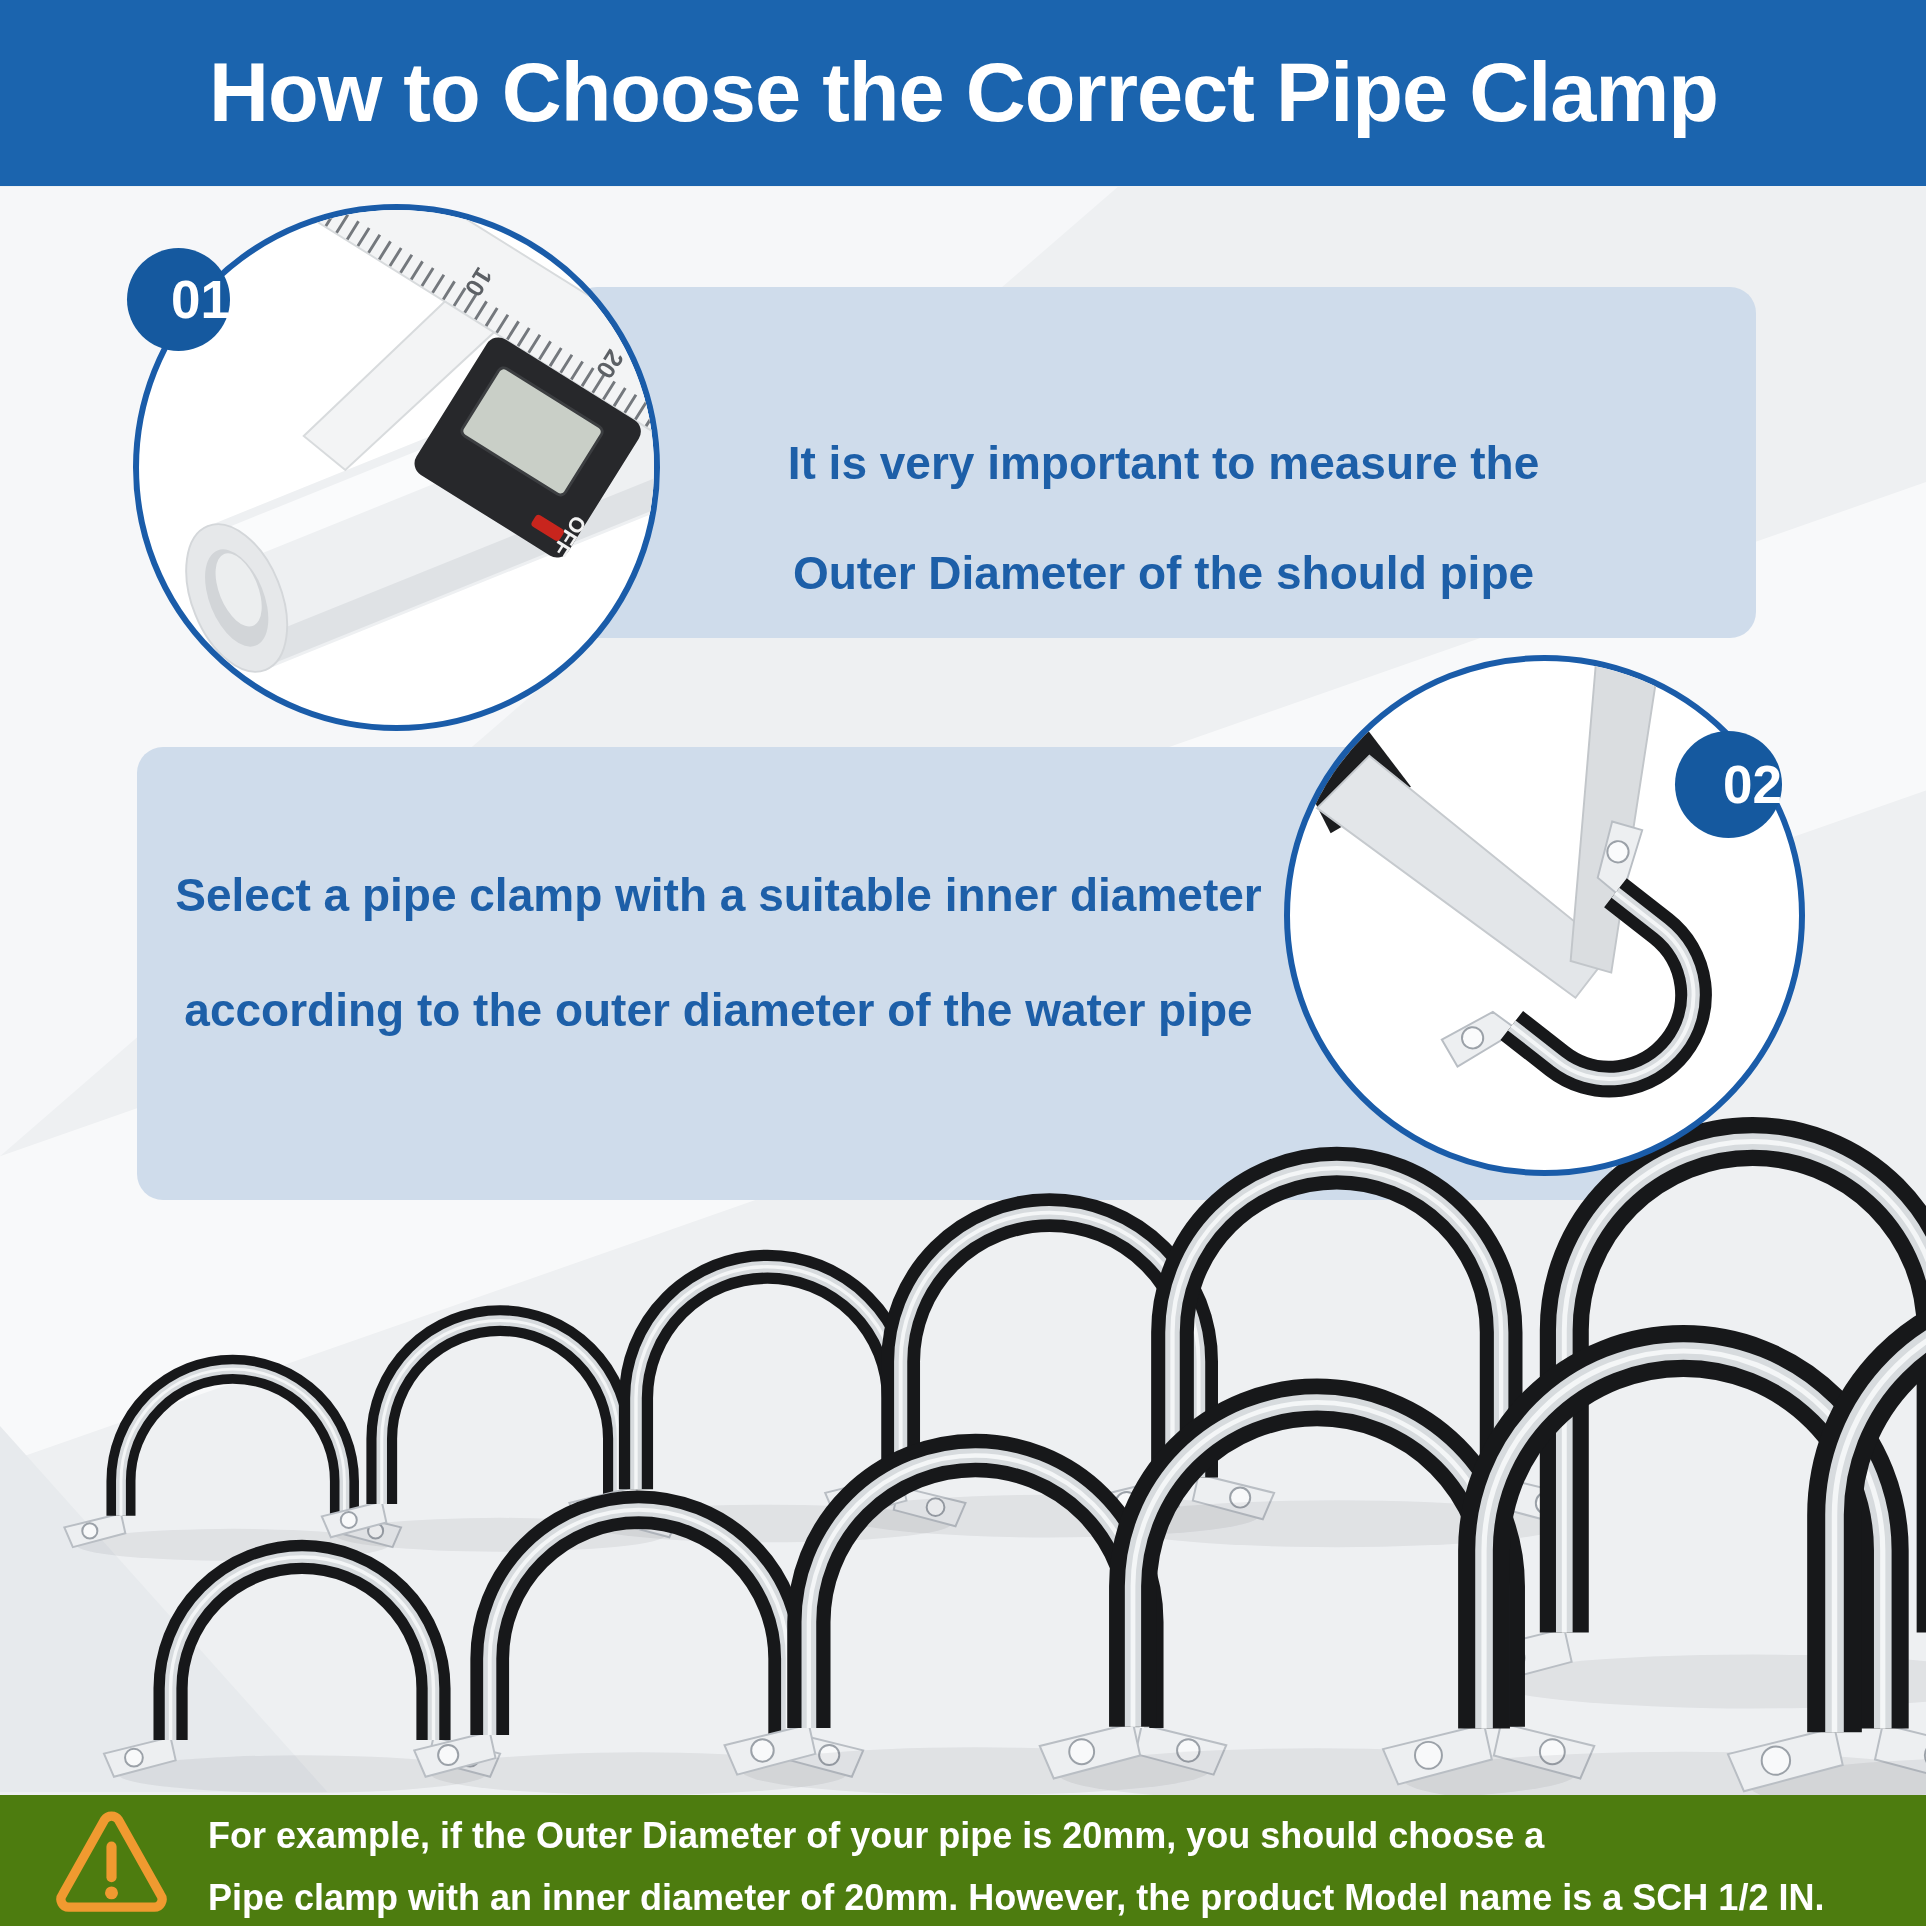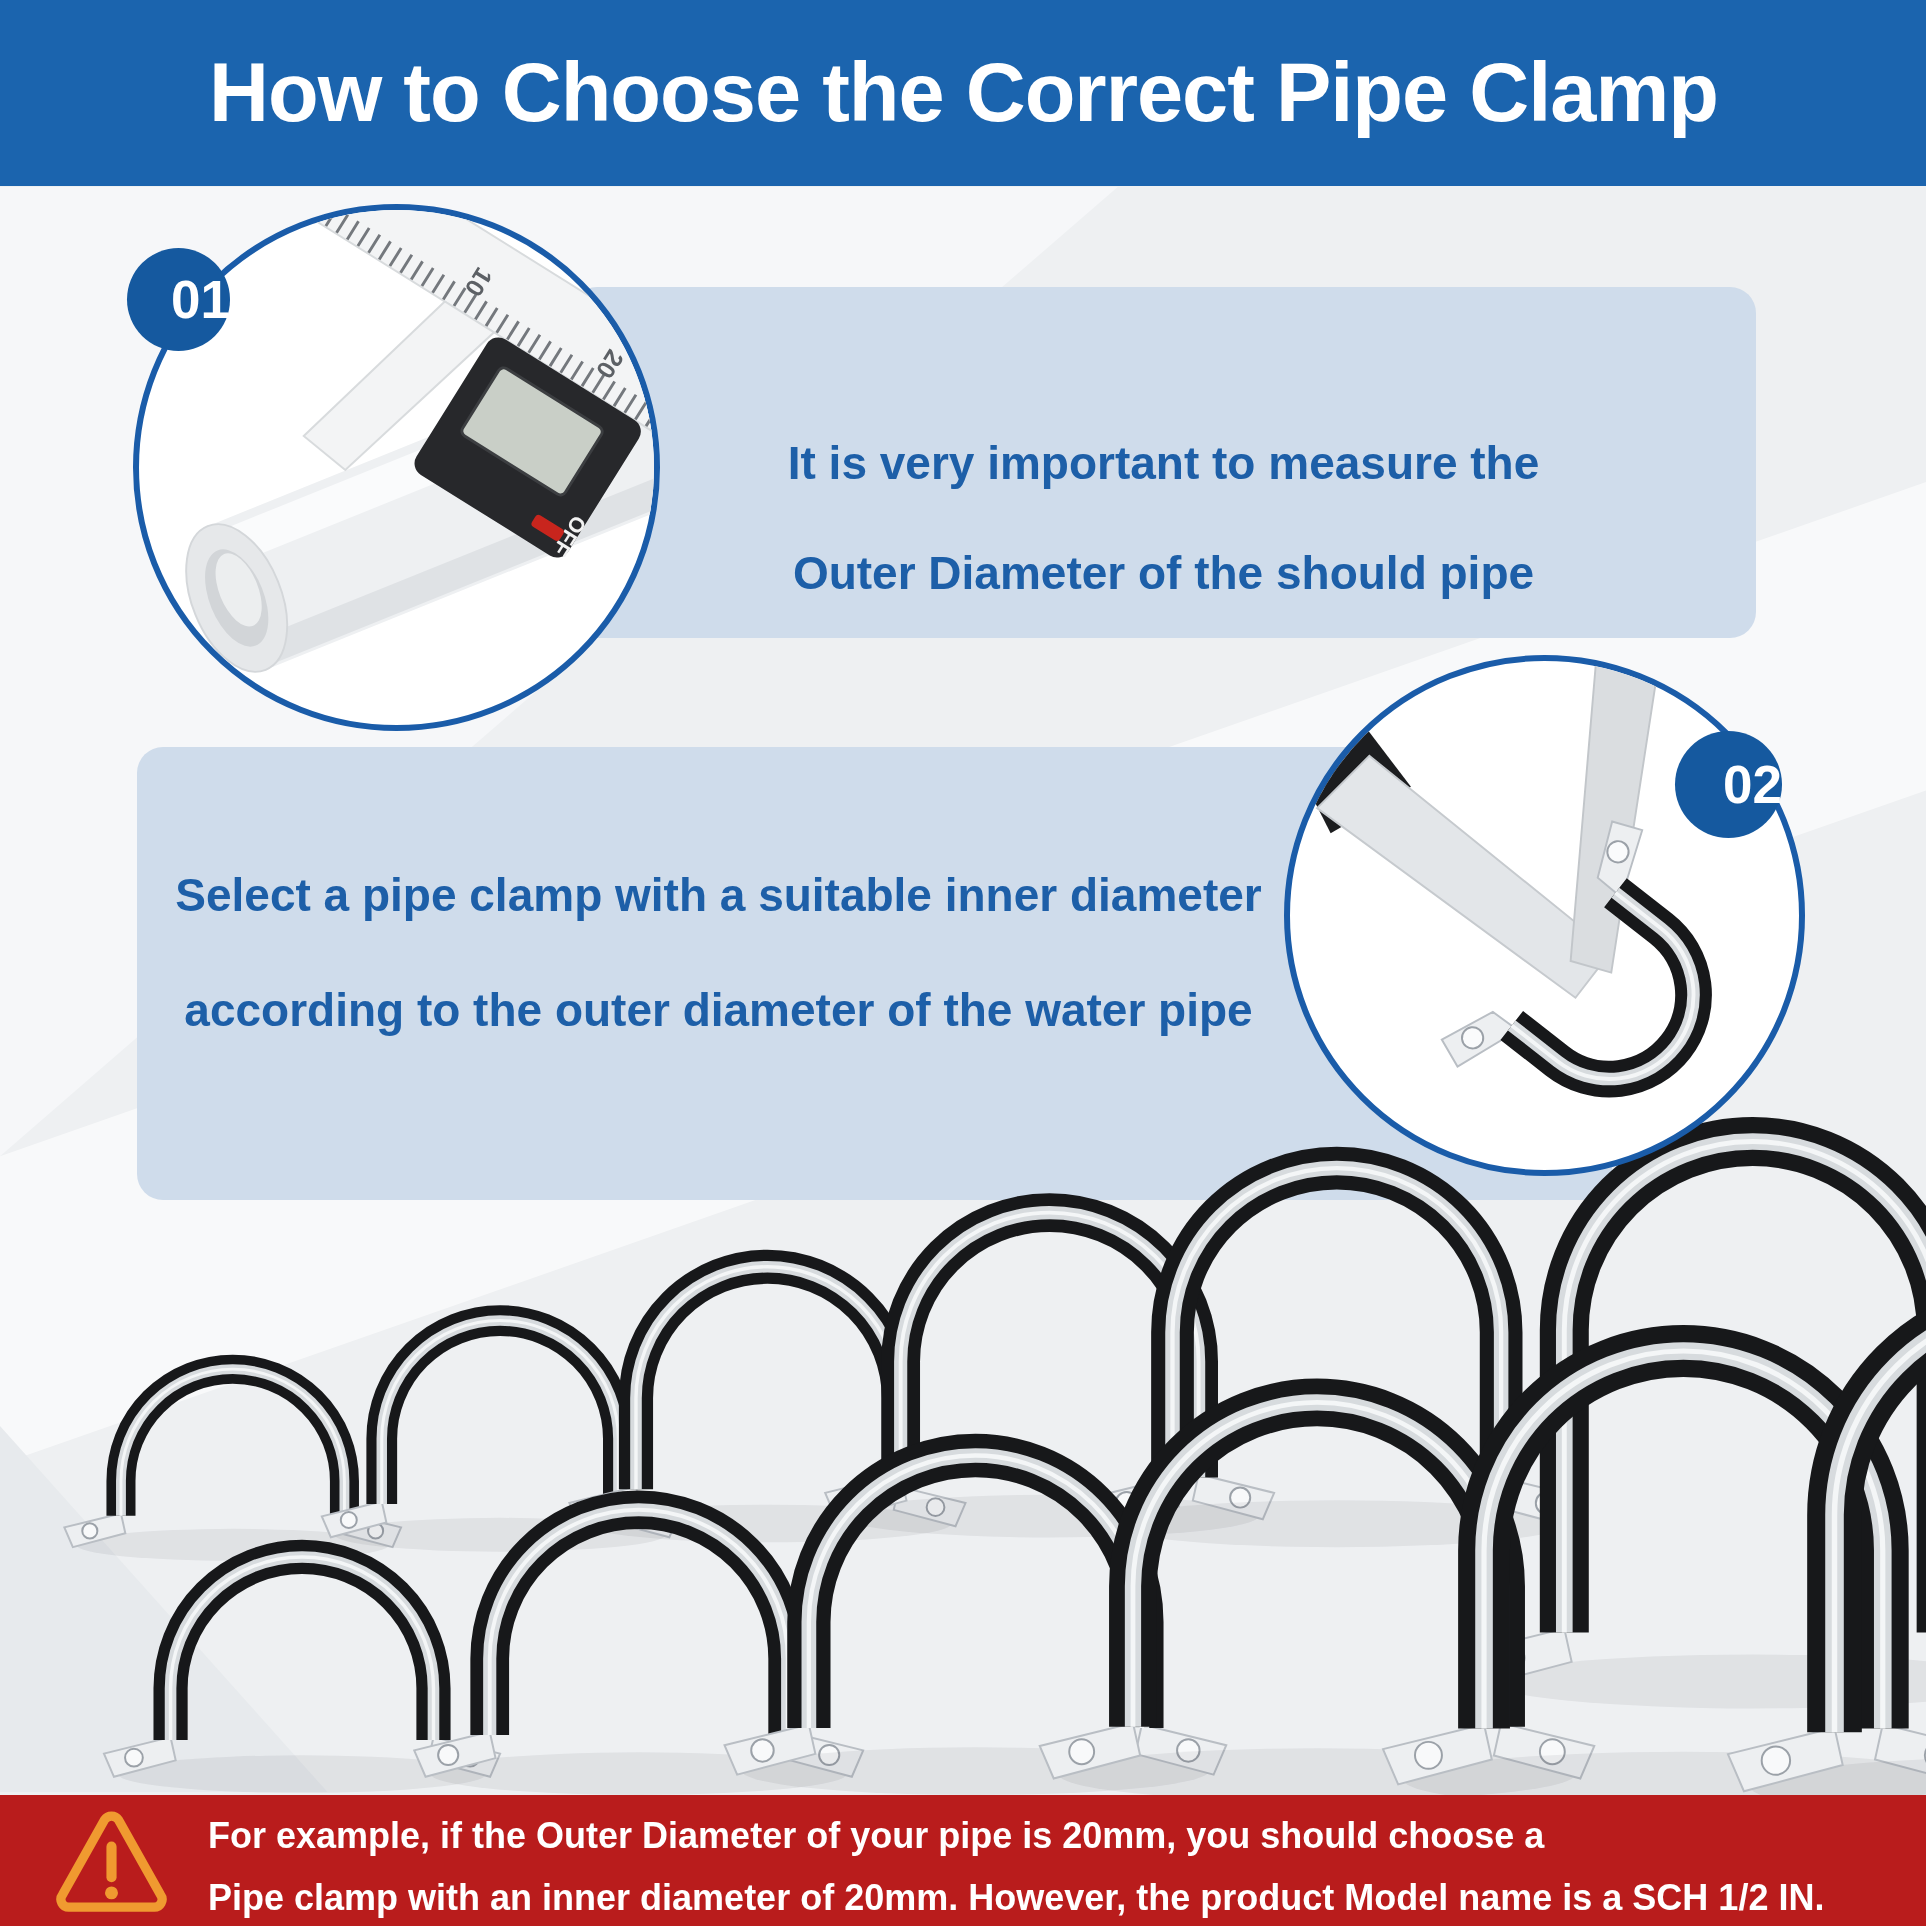--- a/index.html
+++ b/index.html
@@ -16,21 +16,21 @@
   
   .header{
     position:absolute;left:0;top:0;width:1927px;height:186px;
     background:#1b64ae;z-index:6;display:flex;align-items:center;justify-content:center;
   }
   .header .title{
     color:#fff;font-size:83px;font-weight:bold;letter-spacing:-1px;white-space:nowrap;
   }
   .footer{
     position:absolute;left:0;top:1795px;width:1927px;height:132px;
-    background:#b91c1c;z-index:6;
+    background:#4d7c0f;z-index:6;
   }
   .footer .line{position:absolute;left:208px;color:#fff;font-weight:bold;font-size:36px;white-space:nowrap;}
   .footer .line.l1{top:20px;}
   .footer .line.l2{top:82px;}
   .warn{position:absolute;left:56px;top:12px;width:111px;height:107px;}
   
   .panel{position:absolute;background:#cfdceb;border-radius:26px;z-index:1;}
   .panel1{left:571px;top:287px;width:1185px;height:351px;}
   .panel2{left:137px;top:747px;width:1475px;height:453px;}
   .panel .pline{position:absolute;width:100%;text-align:center;color:#1d5fa8;

